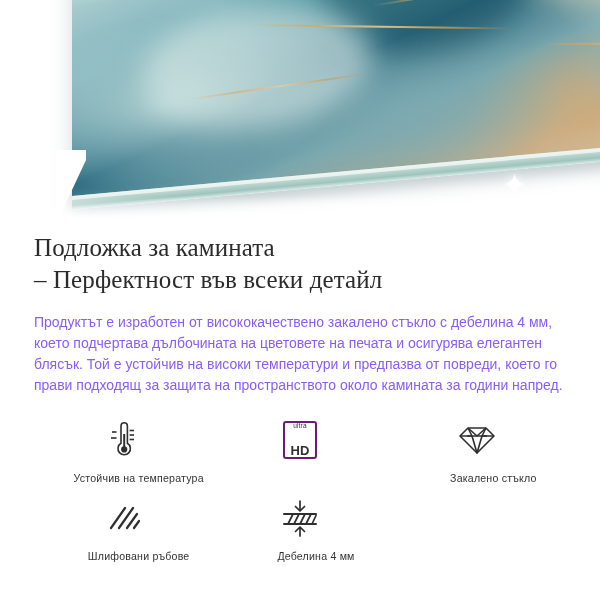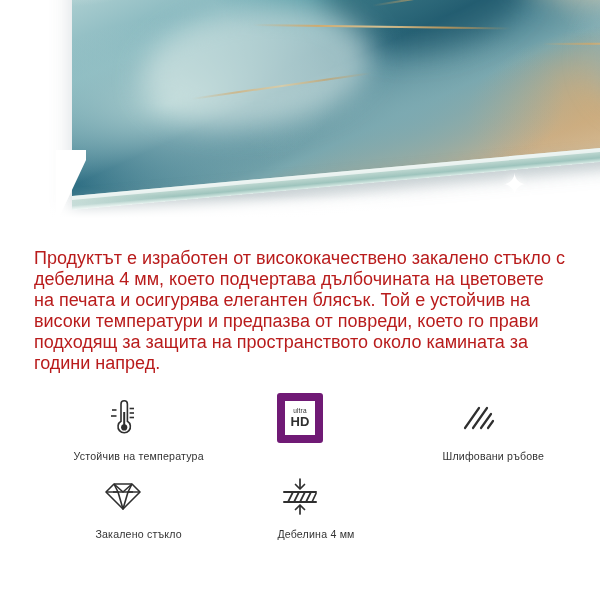--- a/index.html
+++ b/index.html
@@ -140,23 +140,23 @@
     font-size: 25px;
     line-height: 32px;
     color: #2b2b2b;
     font-weight: 400;
     margin: 0;
     letter-spacing: .1px;
   }
   .headline .l2 { display: block; }
   .body-copy {
     margin: 16px 0 0 0;
-    font-size: 18px;
+    font-size: 14px;
     line-height: 21px;
-    color: #b91c1c;
+    color: #8b5cf6;
     max-width: 536px;
   }
 
   
   .features {
     margin-top: 22px;
     display: grid;
     grid-template-columns: repeat(3, 1fr);
     grid-row-gap: 12px;
     text-align: center;
@@ -176,26 +176,26 @@
   .feature-label {
     margin-top: 10px;
     font-size: 10.6px;
     color: #333333;
     letter-spacing: .2px;
     margin-left: 32px;
   }
   .ultrahd {
     width: 30px;
     height: 34px;
-    border: 8px solid #701a75;
+    border: 2px solid #701a75;
     border-radius: 3px;
     display: flex;
     flex-direction: column;
     align-items: center;
-    justify-content: center;
+    justify-content: space-between;
     line-height: 1;
   }
   .ultrahd .u1 { font-size: 6.5px; letter-spacing: .2px; }
   .ultrahd .u2 { font-size: 13px; font-weight: bold; margin-top: 1px; }
 </style>
 </head>
 <body>
 
 <div class="page">
 
@@ -218,20 +218,24 @@
       </div>
       <div class="corner-cut"></div>
       <span class="sparkle sp1">✦</span>
       <span class="sparkle sp2">✦</span>
       <span class="sparkle sp3">✦</span>
       <div class="hero-fade"></div>
     </div>
   </div>
 
   <div class="content">
+    <h1 class="headline">
+      <span class="l1">Подложка за камината</span>
+      <span class="l2">– Перфектност във всеки детайл</span>
+    </h1>
 
     <p class="body-copy">Продуктът е изработен от висококачествено закалено стъкло с дебелина 4 мм, което подчертава дълбочината на цветовете на печата и осигурява елегантен блясък. Той е устойчив на високи температури и предпазва от повреди, което го прави подходящ за защита на пространството около камината за години напред.</p>
 
     <div class="features">
 
       <div class="feature">
         <div class="feature-icon">
           <svg width="34" height="40" viewBox="0 0 34 40" fill="none" stroke="#2f2f2f" stroke-width="1.6">
             <path d="M15 6a3.2 3.2 0 0 1 6.4 0v17.3a6.2 6.2 0 1 1-6.4 0V6z"></path>
             <circle cx="18.2" cy="29.4" r="3.1" fill="#2f2f2f" stroke="none"></circle>
@@ -251,42 +255,42 @@
           <div class="ultrahd">
             <span class="u1">ultra</span>
             <span class="u2">HD</span>
           </div>
         </div>
       </div>
 
 
       <div class="feature">
         <div class="feature-icon">
-          <svg width="40" height="34" viewBox="0 0 40 34" fill="none" stroke="#2f2f2f" stroke-width="2.2" stroke-linecap="round">
-            <line x1="8" y1="27" x2="22" y2="7"></line>
-            <line x1="16" y1="27" x2="30" y2="7"></line>
-            <line x1="24" y1="27" x2="34" y2="13"></line>
-            <line x1="31" y1="27" x2="36" y2="20"></line>
-          </svg>
-        </div>
-        <div class="feature-label">Шлифовани ръбове</div>
-      </div>
-
-      <div class="feature">
-        <div class="feature-icon">
           <svg width="40" height="36" viewBox="0 0 40 36" fill="none" stroke="#2f2f2f" stroke-width="1.6" stroke-linejoin="round">
             <path d="M11 6h18l8 8-17 17L3 14l8-8z"></path>
             <path d="M3 14h34"></path>
             <path d="M11 6l4 8-5 0"></path>
             <path d="M29 6l-4 8 5 0"></path>
             <path d="M15 14l5 17 5-17"></path>
             <path d="M11 6l9 8 9-8"></path>
           </svg>
         </div>
         <div class="feature-label">Закалено стъкло</div>
+      </div>
+
+      <div class="feature">
+        <div class="feature-icon">
+          <svg width="40" height="34" viewBox="0 0 40 34" fill="none" stroke="#2f2f2f" stroke-width="2.2" stroke-linecap="round">
+            <line x1="8" y1="27" x2="22" y2="7"></line>
+            <line x1="16" y1="27" x2="30" y2="7"></line>
+            <line x1="24" y1="27" x2="34" y2="13"></line>
+            <line x1="31" y1="27" x2="36" y2="20"></line>
+          </svg>
+        </div>
+        <div class="feature-label">Шлифовани ръбове</div>
       </div>
 
       <div class="feature">
         <div class="feature-icon">
           <svg width="44" height="38" viewBox="0 0 44 38" fill="none" stroke="#2f2f2f" stroke-width="1.7" stroke-linecap="round">
             <line x1="22" y1="2" x2="22" y2="11"></line>
             <path d="M17.5 7.5 22 12l4.5-4.5" stroke-linejoin="round"></path>
             <line x1="6" y1="15" x2="38" y2="15" stroke-width="2"></line>
             <line x1="6" y1="25" x2="38" y2="25" stroke-width="2"></line>
             <line x1="10" y1="25" x2="15" y2="15"></line>

